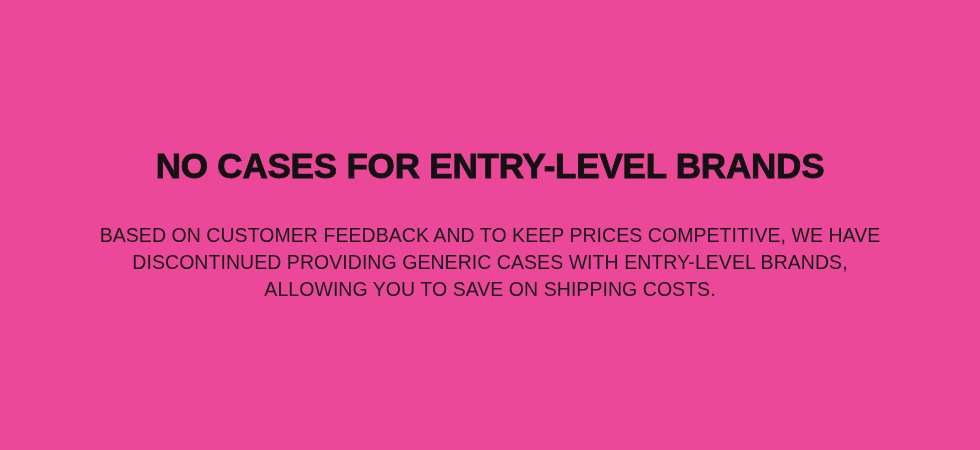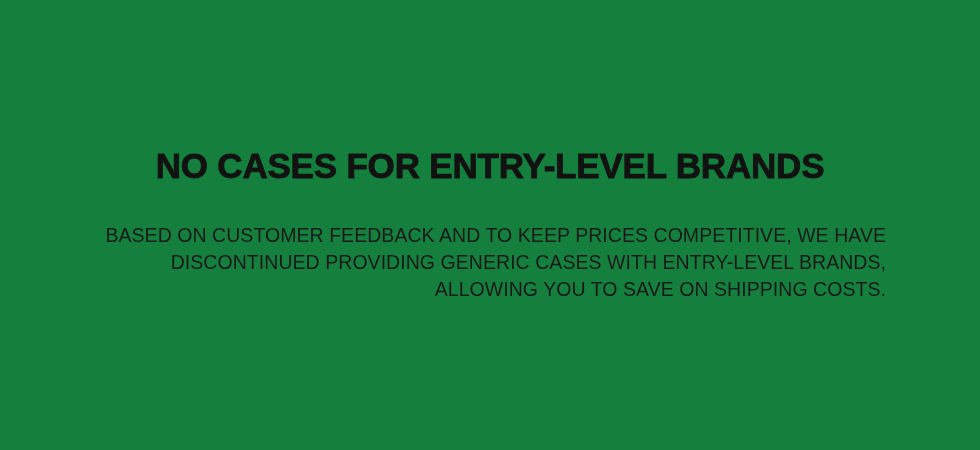--- a/index.html
+++ b/index.html
@@ -13,21 +13,21 @@
     overflow: hidden;
     background: #ffffff;
     font-family: "Liberation Sans", sans-serif;
     -webkit-font-smoothing: antialiased;
   }
 
   .banner {
     box-sizing: border-box;
     width: 980px;
     height: 450px;
-    background: #15803d;
+    background: #ec4899;
     display: flex;
     flex-direction: column;
     align-items: center;
     justify-content: flex-start;
     padding-top: 148px;
   }
 
   .banner-inner {
     width: 820px;
     text-align: center;
@@ -53,21 +53,20 @@
     max-width: 792px;
     margin-left: auto;
     margin-right: auto;
     font-family: "Liberation Sans", sans-serif;
     font-size: 19.5px;
     line-height: 27px;
     font-weight: 400;
     letter-spacing: 0.05px;
     color: #1a1a1a;
     text-transform: uppercase;
-    text-align: right;
   }
 </style>
 </head>
 <body>
 
 <div class="banner">
   <div class="banner-inner">
     <h1 class="banner-heading">NO CASES FOR ENTRY-LEVEL BRANDS</h1>
     <p class="banner-body">BASED ON CUSTOMER FEEDBACK AND TO KEEP PRICES COMPETITIVE, WE HAVE DISCONTINUED PROVIDING GENERIC CASES WITH ENTRY-LEVEL BRANDS, ALLOWING YOU TO SAVE ON SHIPPING COSTS.</p>
   </div>

